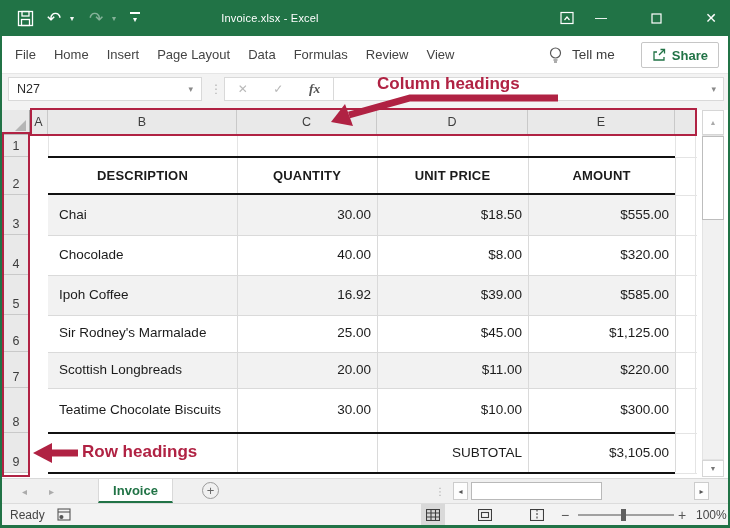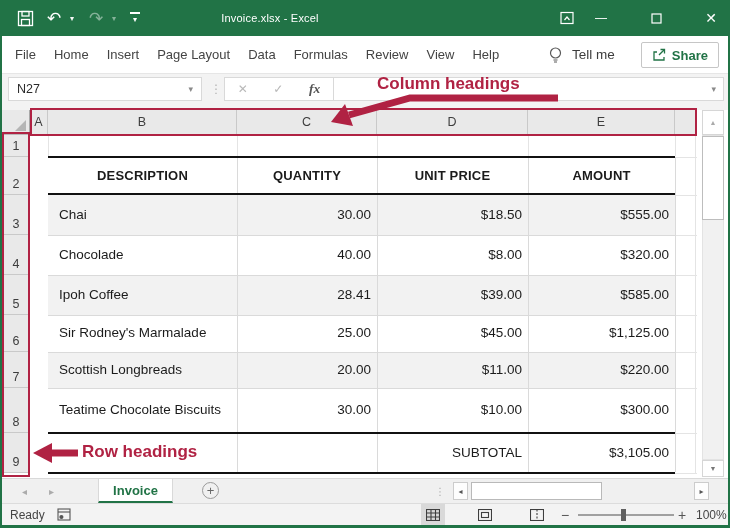--- a/index.html
+++ b/index.html
@@ -125,21 +125,20 @@
   <div id="menubar" class="abs">
     <div id="ribbon-tabs">
         <div class="rtab">File</div>
         <div class="rtab">Home</div>
         <div class="rtab">Insert</div>
         <div class="rtab">Page Layout</div>
         <div class="rtab">Data</div>
         <div class="rtab">Formulas</div>
         <div class="rtab">Review</div>
         <div class="rtab">View</div>
-        <div class="rtab">Help</div>
       </div>
     <div id="tellme">
       <span style="display:flex;">
         <svg width="15" height="18" viewBox="0 0 15 18">
             <g fill="none" stroke="#5a5a5a" stroke-width="1.2">
           <circle cx="7.5" cy="7" r="5"></circle>
               <path d="M5.5 14 h4 M6 16 h3"></path>
             </g>
           </svg>
       </span>
@@ -210,21 +209,21 @@
         <div class="cell hdr" style="left: 526px; top: 47px; width: 147px; height: 38px;">AMOUNT</div>
         <div class="cell txt" style="left: 46px; top: 85px; width: 189px; height: 40px;">Chai</div>
         <div class="cell num" style="left: 235px; top: 85px; width: 140px; height: 40px;">30.00</div>
         <div class="cell num" style="left: 375px; top: 85px; width: 151px; height: 40px;">$18.50</div>
         <div class="cell num bold" style="left: 526px; top: 85px; width: 147px; height: 40px;">$555.00</div>
         <div class="cell txt" style="left: 46px; top: 125px; width: 189px; height: 40px;">Chocolade</div>
         <div class="cell num" style="left: 235px; top: 125px; width: 140px; height: 40px;">40.00</div>
         <div class="cell num" style="left: 375px; top: 125px; width: 151px; height: 40px;">$8.00</div>
         <div class="cell num bold" style="left: 526px; top: 125px; width: 147px; height: 40px;">$320.00</div>
         <div class="cell txt" style="left: 46px; top: 165px; width: 189px; height: 40px;">Ipoh Coffee</div>
-        <div class="cell num" style="left: 235px; top: 165px; width: 140px; height: 40px;">28.41</div>
+        <div class="cell num" style="left: 235px; top: 165px; width: 140px; height: 40px;">16.92</div>
         <div class="cell num" style="left: 375px; top: 165px; width: 151px; height: 40px;">$39.00</div>
         <div class="cell num bold" style="left: 526px; top: 165px; width: 147px; height: 40px;">$585.00</div>
         <div class="cell txt" style="left: 46px; top: 205px; width: 189px; height: 37px;">Sir Rodney's Marmalade</div>
         <div class="cell num" style="left: 235px; top: 205px; width: 140px; height: 37px;">25.00</div>
         <div class="cell num" style="left: 375px; top: 205px; width: 151px; height: 37px;">$45.00</div>
         <div class="cell num bold" style="left: 526px; top: 205px; width: 147px; height: 37px;">$1,125.00</div>
         <div class="cell txt" style="left: 46px; top: 242px; width: 189px; height: 36px;">Scottish Longbreads</div>
         <div class="cell num" style="left: 235px; top: 242px; width: 140px; height: 36px;">20.00</div>
         <div class="cell num" style="left: 375px; top: 242px; width: 151px; height: 36px;">$11.00</div>
         <div class="cell num bold" style="left: 526px; top: 242px; width: 147px; height: 36px;">$220.00</div>

